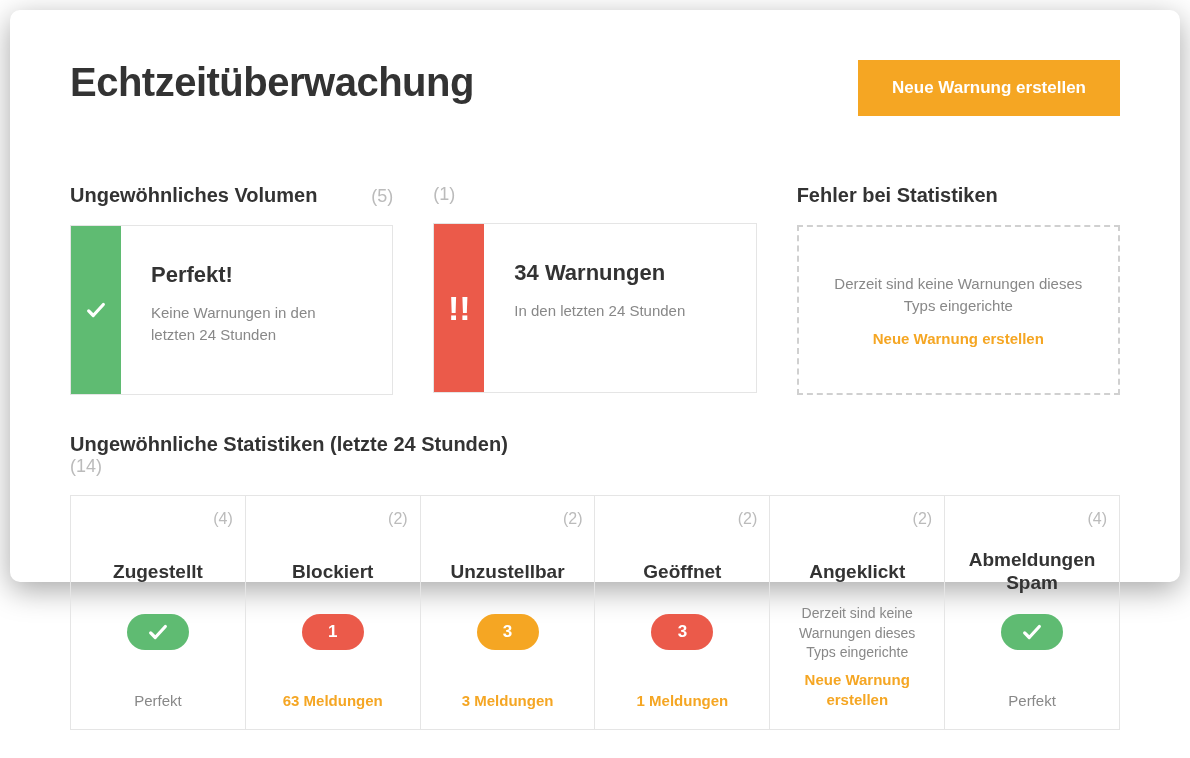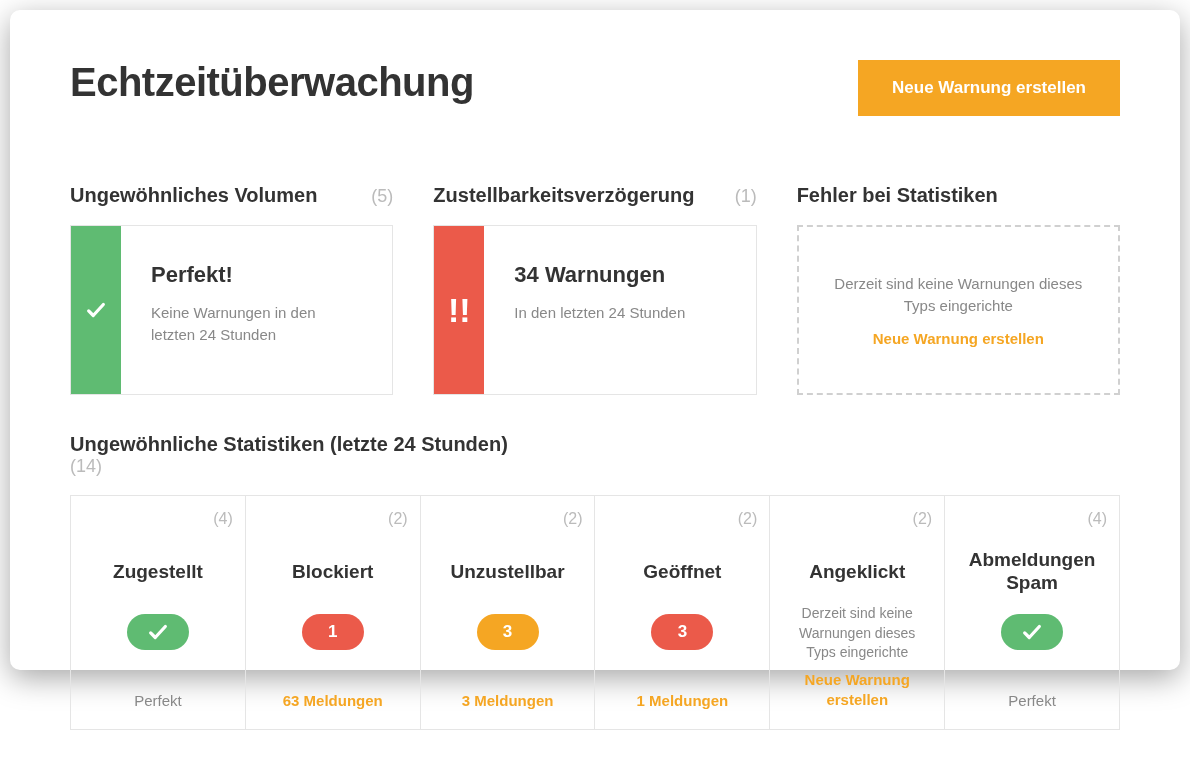--- a/index.html
+++ b/index.html
@@ -1,20 +1,20 @@
 <!DOCTYPE html>
 <html><head>
 <meta charset="utf-8">
 <style>
   * { box-sizing: border-box; margin: 0; padding: 0; }
   html, body { width: 1190px; height: 758px; font-family: -apple-system, "Helvetica Neue", Arial, sans-serif; color: #333; }
   .card {
     position: absolute;
     left: 10px; top: 10px;
-    width: 1170px; height: 660px;
+    width: 1170px; height: 572px;
     background: #fff;
     border-radius: 10px;
     box-shadow: 0 8px 30px rgba(0,0,0,0.35);
     padding: 50px 60px 40px 60px;
   }
   .header-row { display: flex; justify-content: space-between; align-items: flex-start; }
   .title { font-size: 40px; font-weight: 800; color: #333; letter-spacing: -0.5px; }
   .new-alert-btn {
     background: #F5A623;
     color: #fff;
@@ -173,21 +173,20 @@
         </div>
         <div class="status-body">
           <div class="status-title">Perfekt!</div>
           <div class="status-sub">Keine Warnungen in den letzten 24 Stunden</div>
         </div>
       </div>
     </div>
 
     <div class="section-col">
       <div class="sec-header">
-        <div class="sec-title">Zustellbarkeitsverzögerung</div>
         <div class="sec-count">1</div>
       </div>
       <div class="status-card">
         <div class="stripe red">!!</div>
         <div class="status-body">
           <div class="status-title">34 Warnungen</div>
           <div class="status-sub">In den letzten 24 Stunden</div>
         </div>
       </div>
     </div>

